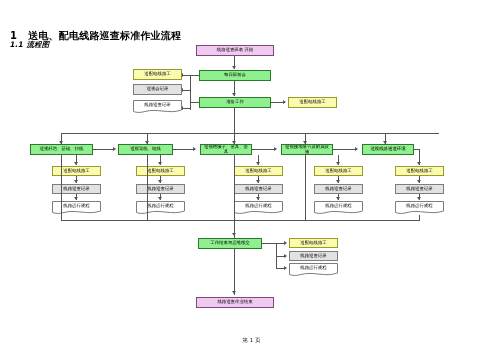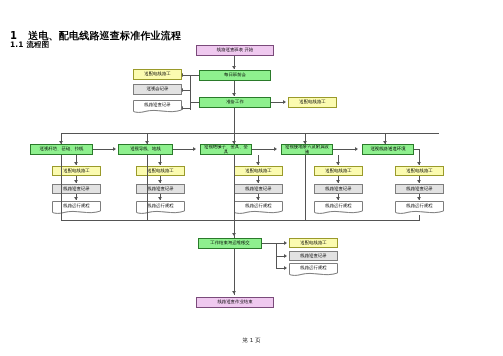--- a/index.html
+++ b/index.html
@@ -8,21 +8,21 @@
     font-family:"DejaVu Sans","Liberation Sans",sans-serif;
     position:relative;overflow:hidden;
   }
   #page{position:absolute;left:0;top:0;width:503px;height:356px;}
 
   .heading{
     position:absolute;font-weight:bold;color:#000;
     white-space:nowrap;letter-spacing:.2px;
   }
   #h-main{left:10px;top:29px;font-size:10px;}
-  #h-sub{left:10px;top:40px;font-size:7.4px;}
+  #h-sub{left:10px;top:40px;font-size:7.4px;font-style:italic;}
 
   .footer{
     position:absolute;left:0;right:0;top:337px;text-align:center;
     font-size:5.6px;color:#222;
   }
 
   
   .node{
     position:absolute;box-sizing:border-box;
     display:flex;align-items:center;justify-content:center;

